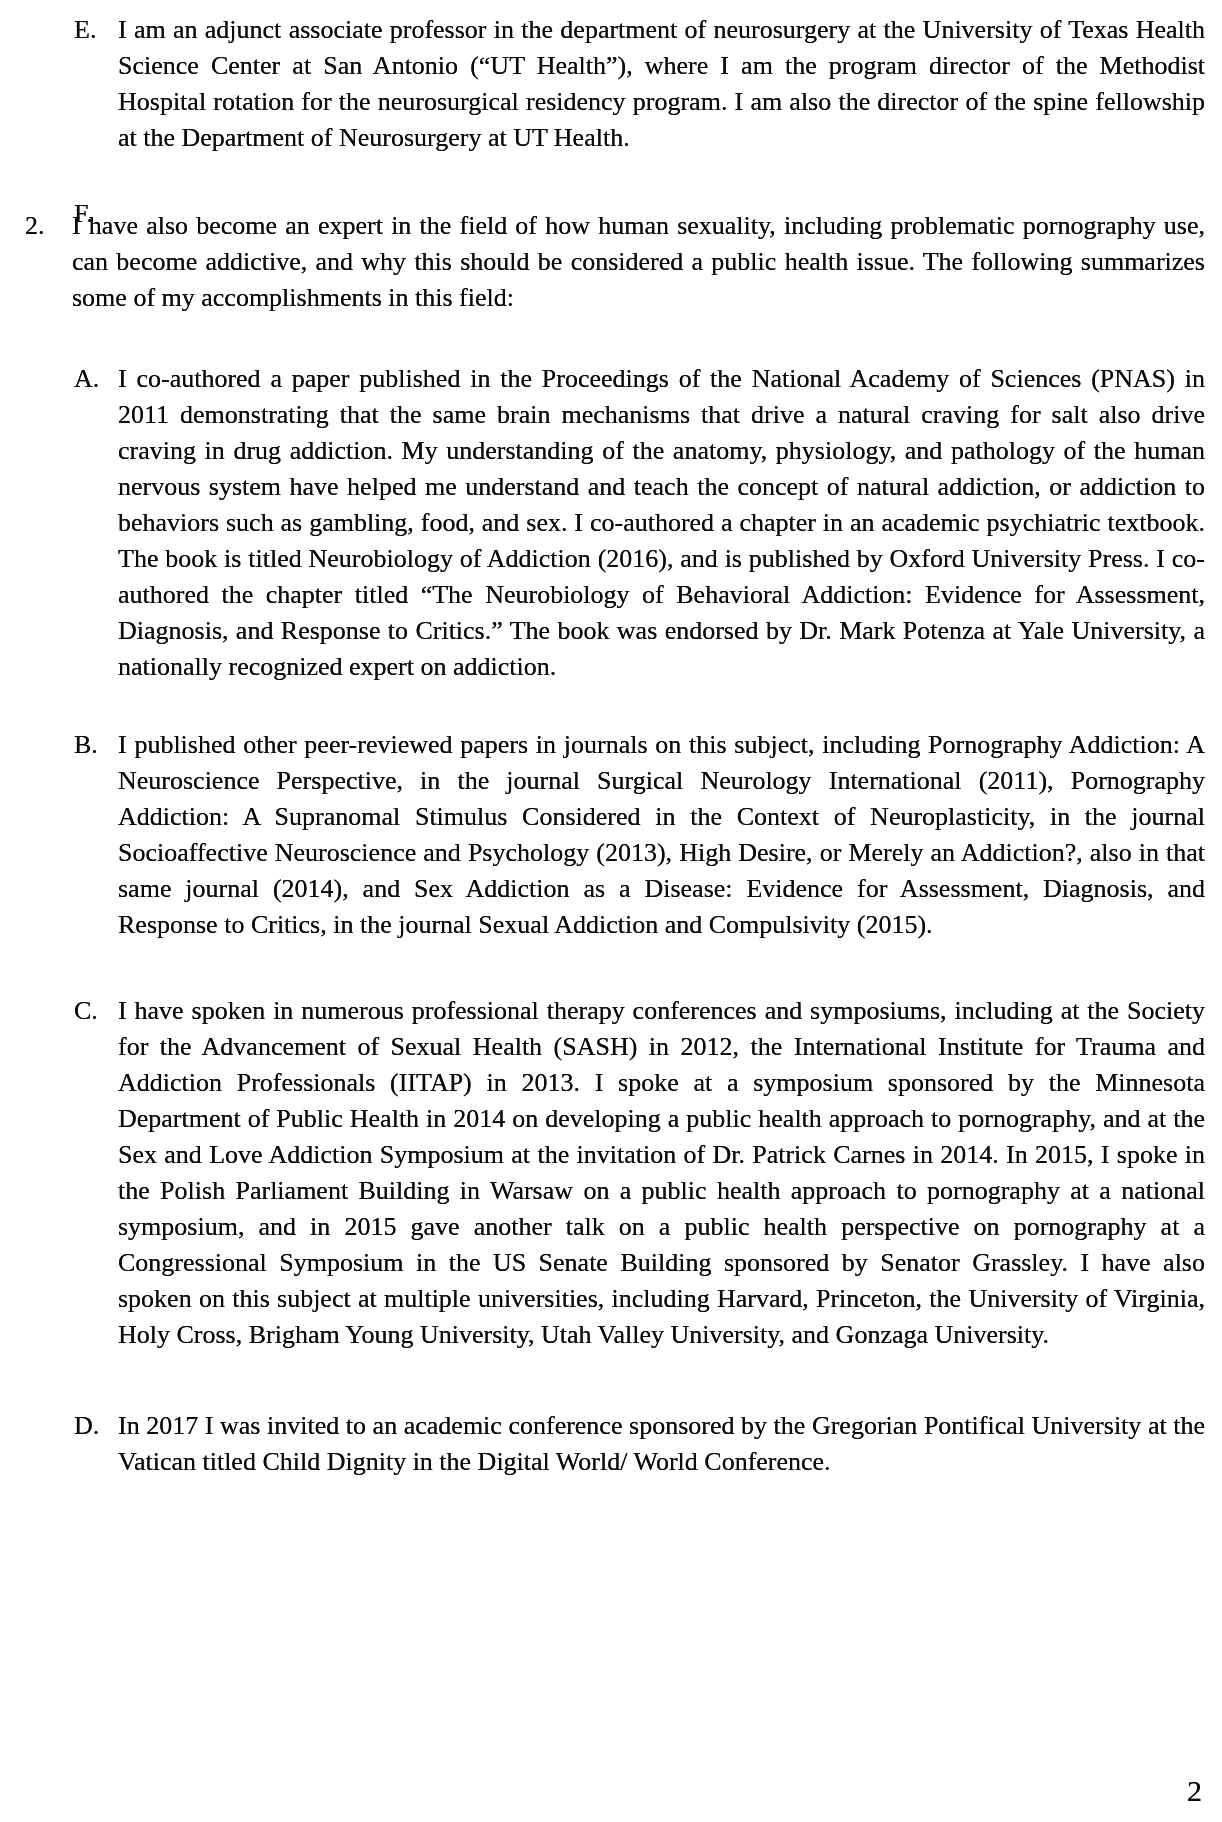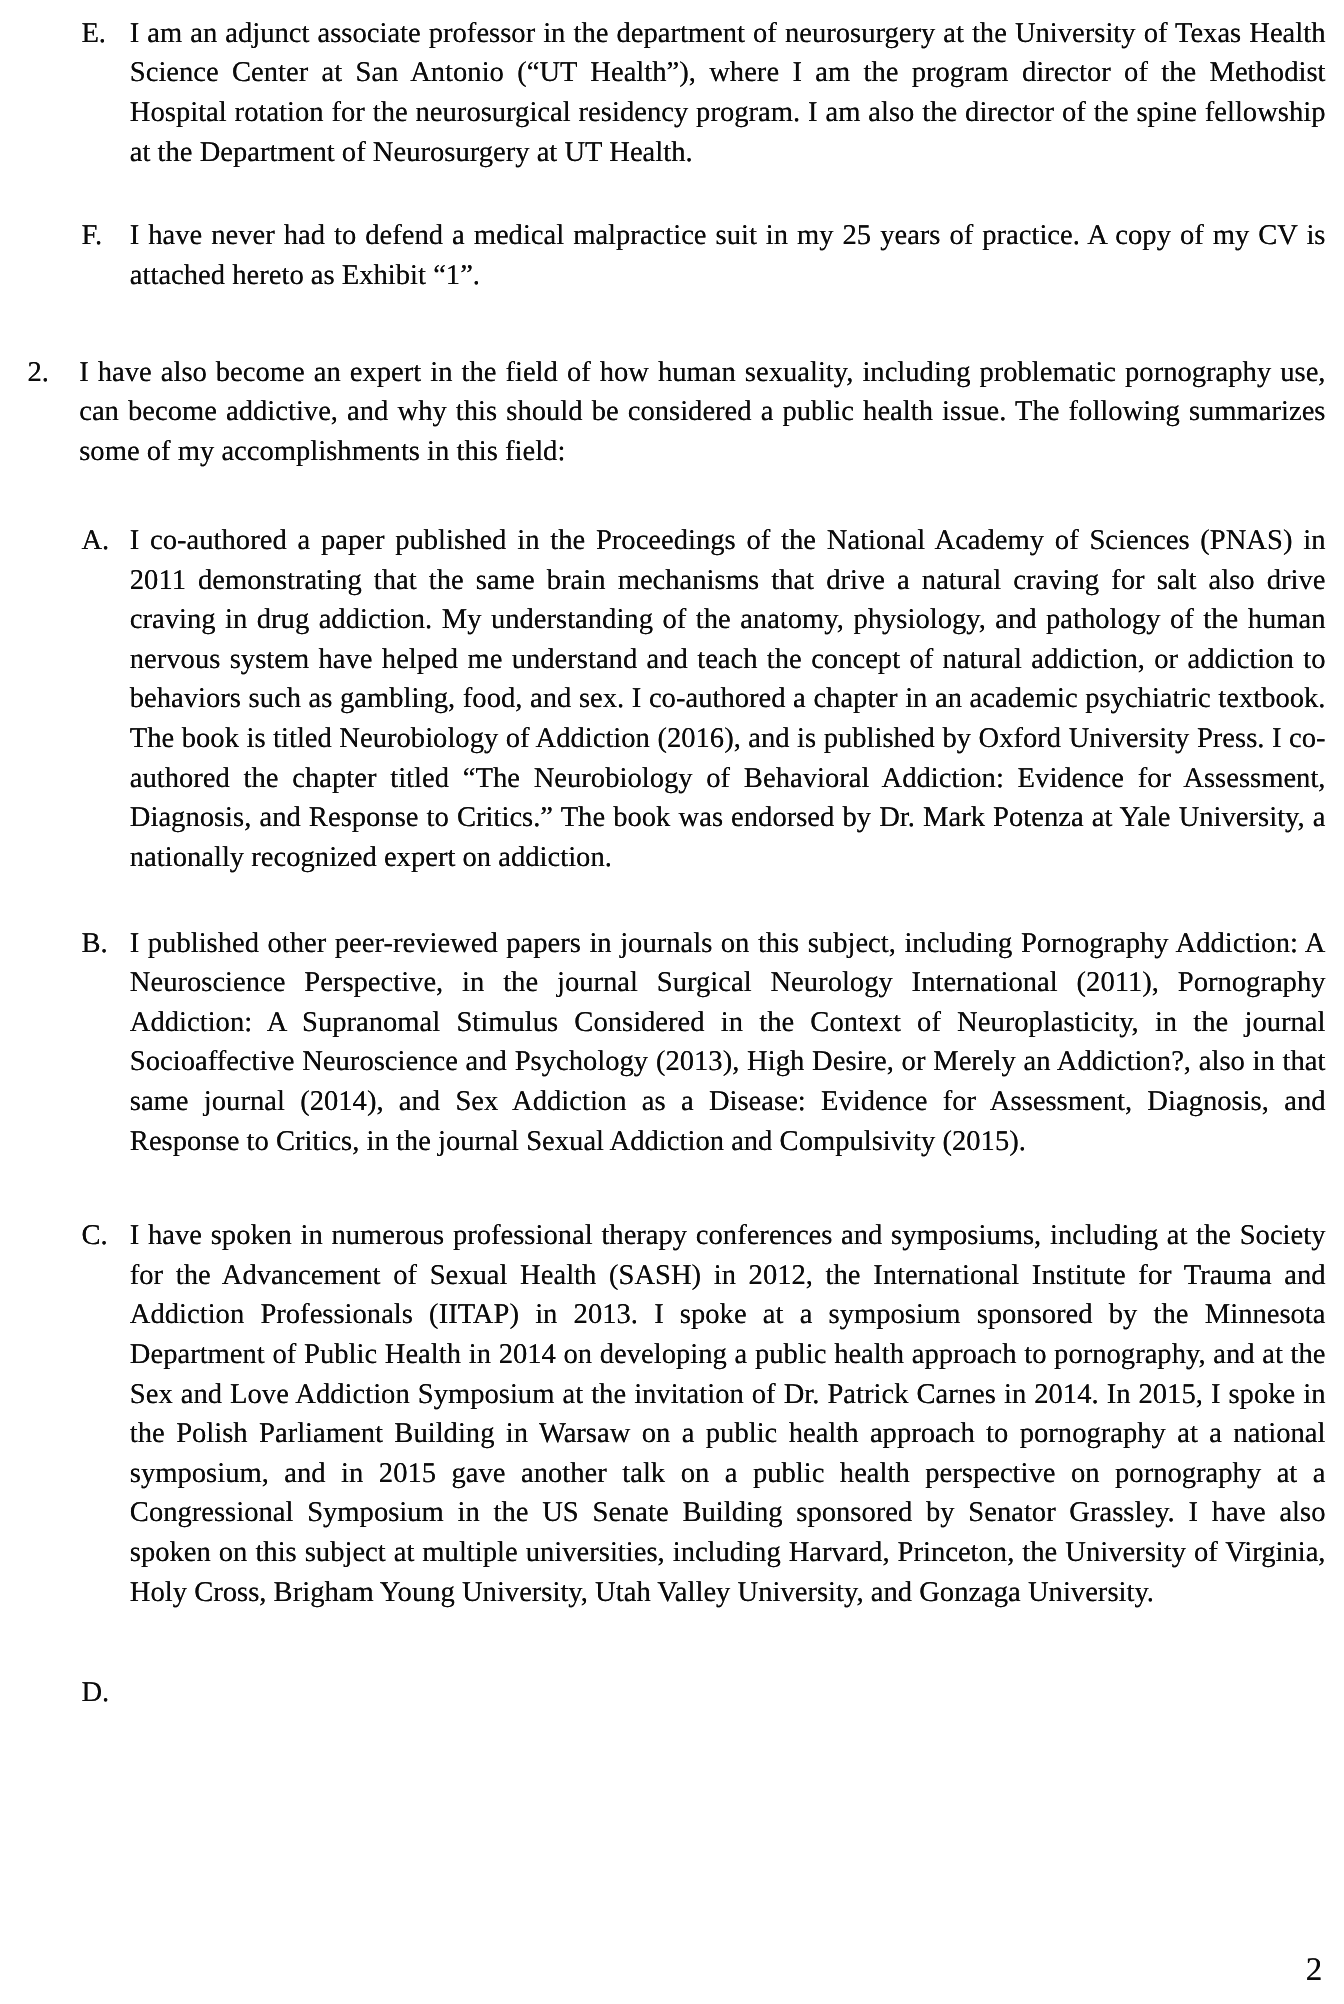--- a/index.html
+++ b/index.html
@@ -66,21 +66,20 @@
 <div class="page">
   <div class="doc">
 
     <div class="item letter">
       <span class="label">E.</span>
       <span class="text"><span>I am an adjunct associate professor in the department of neurosurgery at the University of Texas Health Science Center at San Antonio (“UT Health”), where I am the program director of the Methodist Hospital rotation for the neurosurgical residency program.  I am also the director of the spine fellowship at the Department of Neurosurgery at UT Health.</span></span>
     </div>
 
     <div class="item letter m-f">
       <span class="label">F.</span>
-      <span class="text"><span>I have never had to defend a medical malpractice suit in my 25 years of practice.  A copy of my CV is attached hereto as Exhibit “1”.</span></span>
     </div>
 
     <div class="item number m-2">
       <span class="label">2.</span>
       <span class="text"><span>I have also become an expert in the field of how human sexuality, including problematic pornography use, can become addictive, and why this should be considered a public health issue.  The following summarizes some of my accomplishments in this field:</span></span>
     </div>
 
     <div class="item letter m-a">
       <span class="label">A.</span>
       <span class="text"><span>I co-authored a paper published in the </span><span class="it">Proceedings of the National Academy of Sciences (PNAS)</span><span> in 2011 demonstrating that the same brain mechanisms that drive a natural craving for salt also drive craving in drug addiction.  My understanding of the anatomy, physiology, and pathology of the human nervous system have helped me understand and teach the concept of natural addiction, or addiction to behaviors such as gambling, food, and sex.  I co-authored a chapter in an academic psychiatric textbook.  The book is titled </span><span class="it">Neurobiology of Addiction</span><span> (2016), and is published by Oxford University Press.  I co-authored the chapter titled “The Neurobiology of Behavioral Addiction: Evidence for Assessment, Diagnosis, and Response to Critics.”  The book was endorsed by Dr. Mark Potenza at Yale University, a nationally recognized expert on addiction.</span></span>
@@ -91,18 +90,19 @@
       <span class="text"><span>I published other peer-reviewed papers in journals on this subject, including Pornography Addiction:  A Neuroscience Perspective, in the journal </span><span class="it">Surgical Neurology International (</span><span>2011), Pornography Addiction:  A Supranomal Stimulus Considered in the Context of Neuroplasticity, in the journal </span><span class="it">Socioaffective Neuroscience and Psychology</span><span> (2013), High Desire, or Merely an Addiction?, also in that same journal (2014), and Sex Addiction as a Disease: Evidence for Assessment, Diagnosis, and Response to Critics, in the journal </span><span class="it">Sexual Addiction and Compulsivity</span><span> (2015).</span></span>
     </div>
 
     <div class="item letter m-c">
       <span class="label">C.</span>
       <span class="text"><span>I have spoken in numerous professional therapy conferences and symposiums, including at the Society for the Advancement of Sexual Health (SASH) in 2012, the International Institute for Trauma and Addiction Professionals (IITAP) in 2013.  I spoke at a symposium sponsored by the Minnesota Department of Public Health in 2014 on developing a public health approach to pornography, and at the Sex and Love Addiction Symposium at the invitation of Dr. Patrick Carnes in 2014.  In 2015, I spoke in the Polish Parliament Building in Warsaw on a public health approach to pornography at a national symposium, and in 2015 gave another talk on a public health perspective on pornography at a Congressional Symposium in the US Senate Building sponsored by Senator Grassley.  I have also spoken on this subject at multiple universities, including Harvard, Princeton, the University of Virginia, Holy Cross, Brigham Young University, Utah Valley University, and Gonzaga University.</span></span>
     </div>
 
     <div class="item letter m-d">
       <span class="label">D.</span>
+      <span class="text"><span>In 2017 I was invited to an academic conference sponsored by the Gregorian Pontifical University at the Vatican titled Child Dignity in the Digital World/ World Conference.</span></span>
     </div>
 
   </div>
 
   <div class="page-number">2</div>
 </div>
 
 </body></html>

